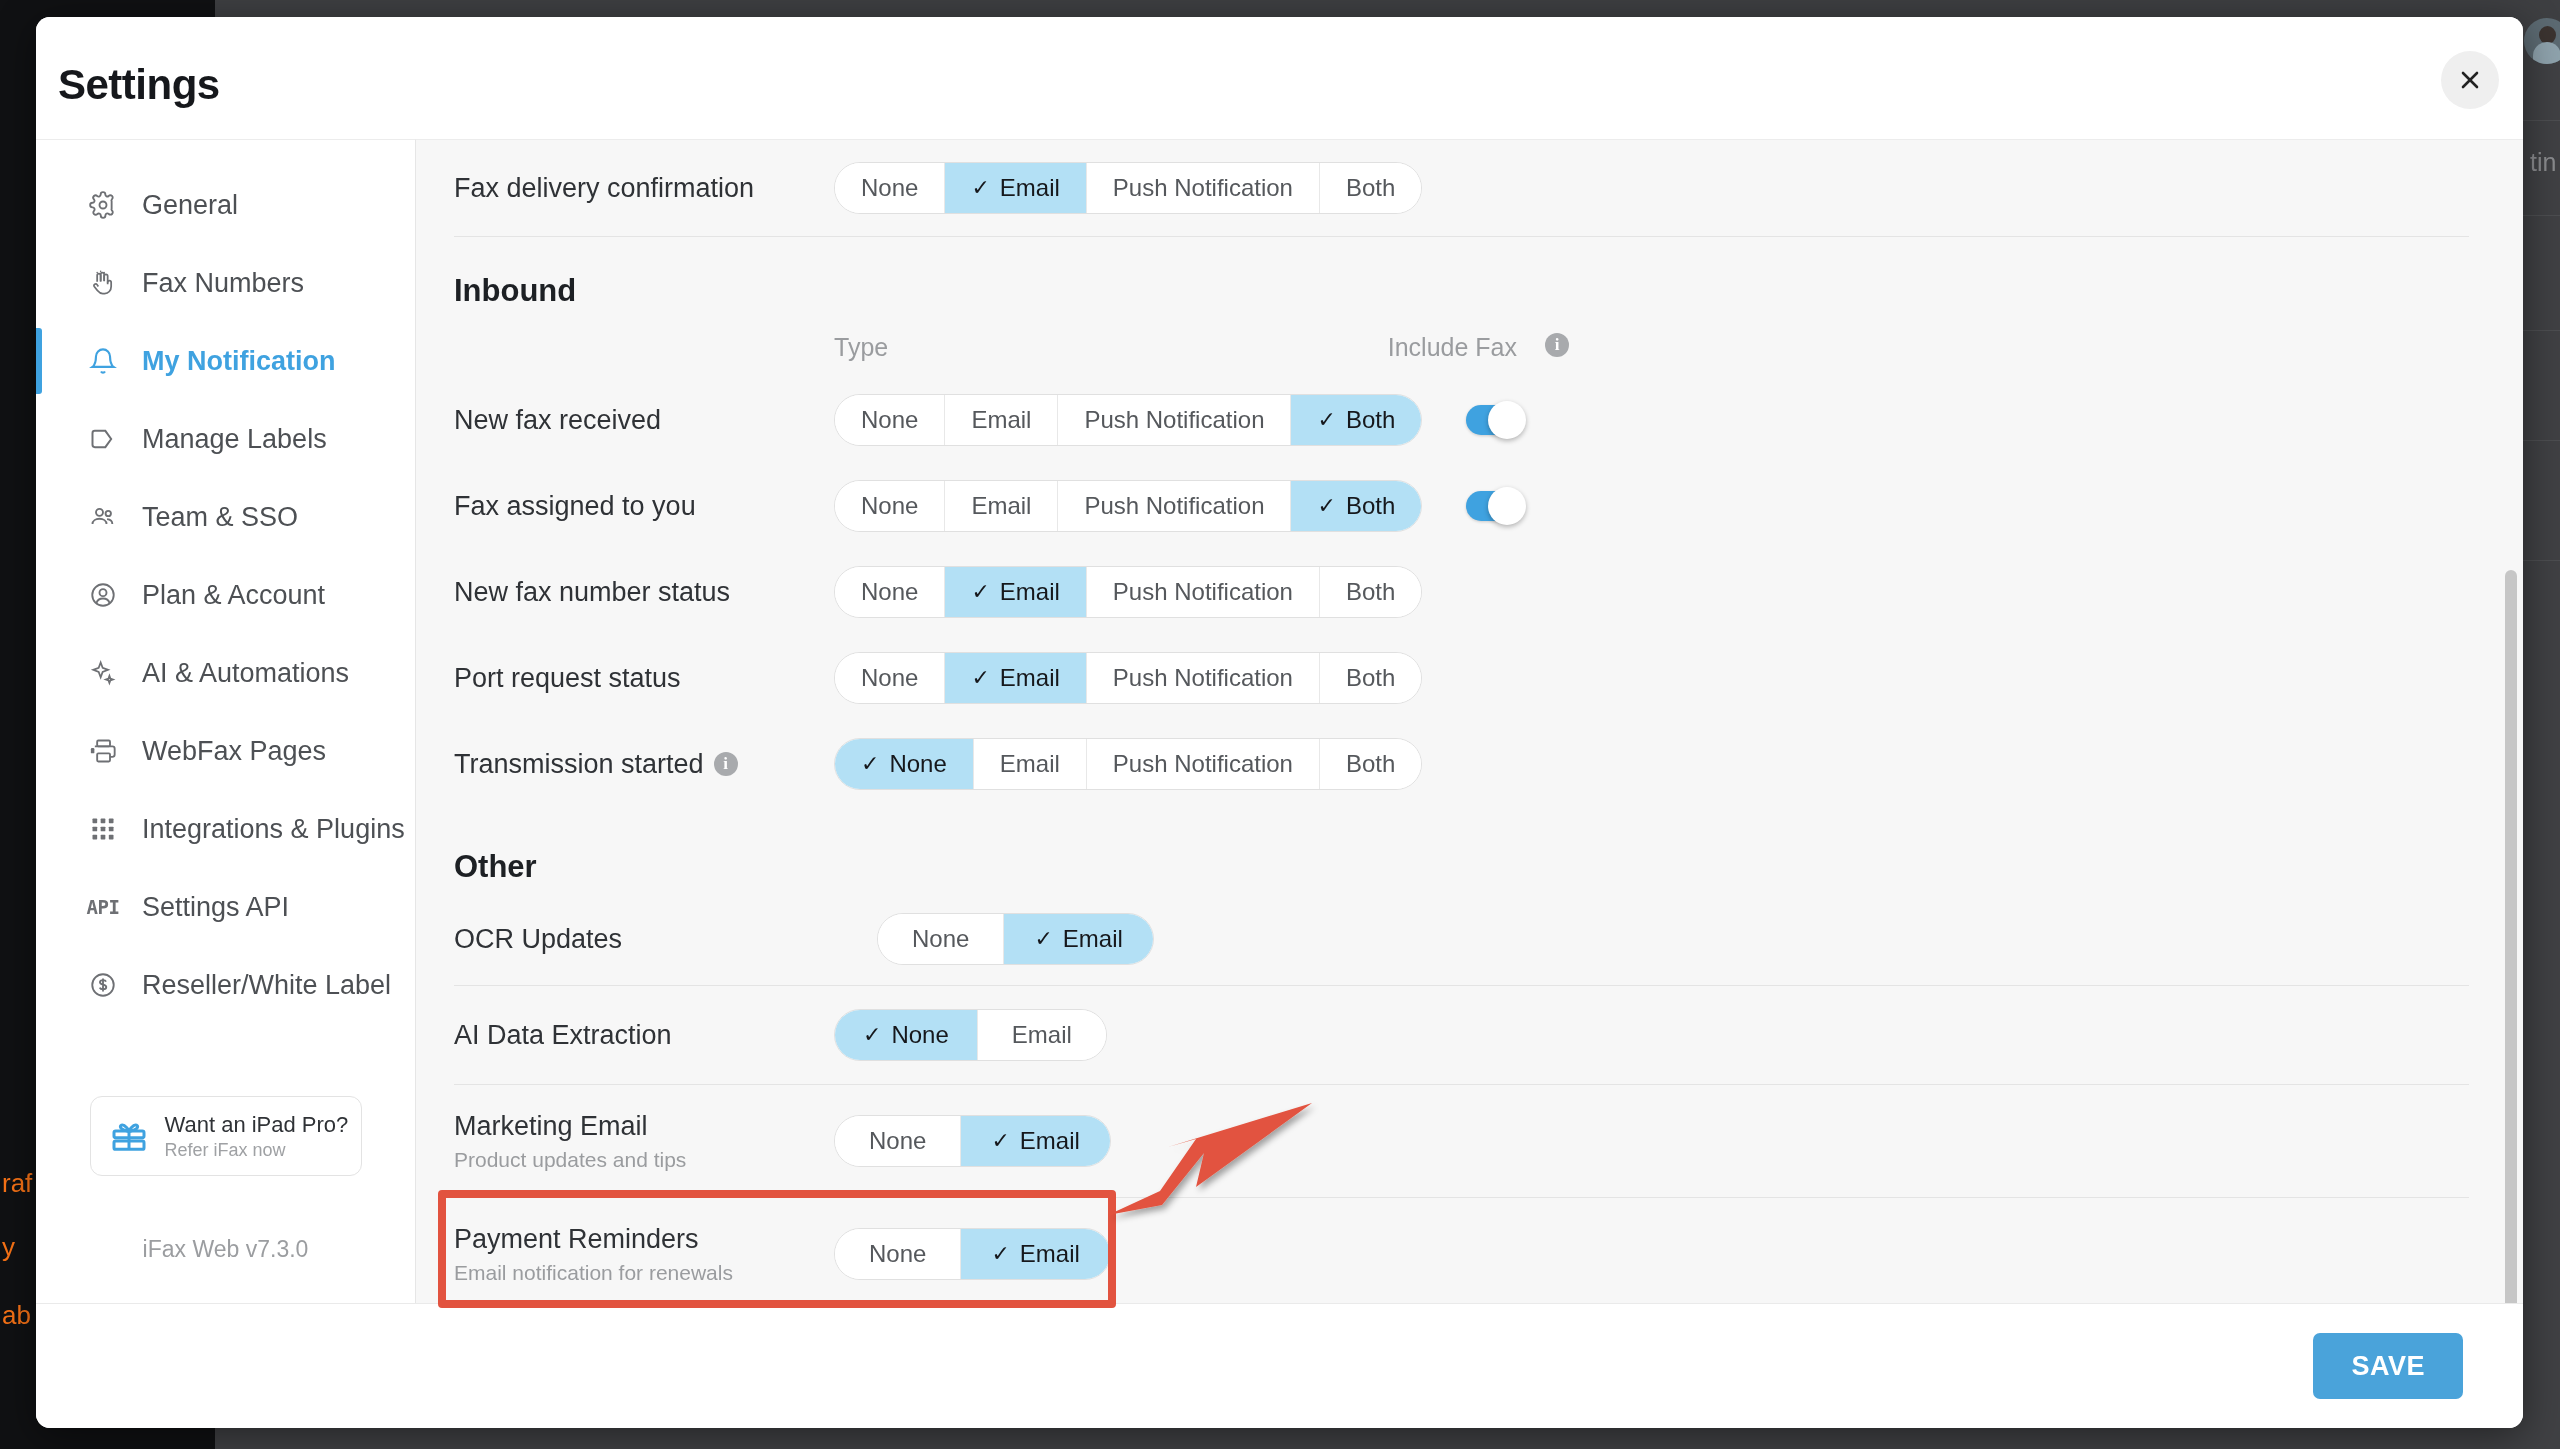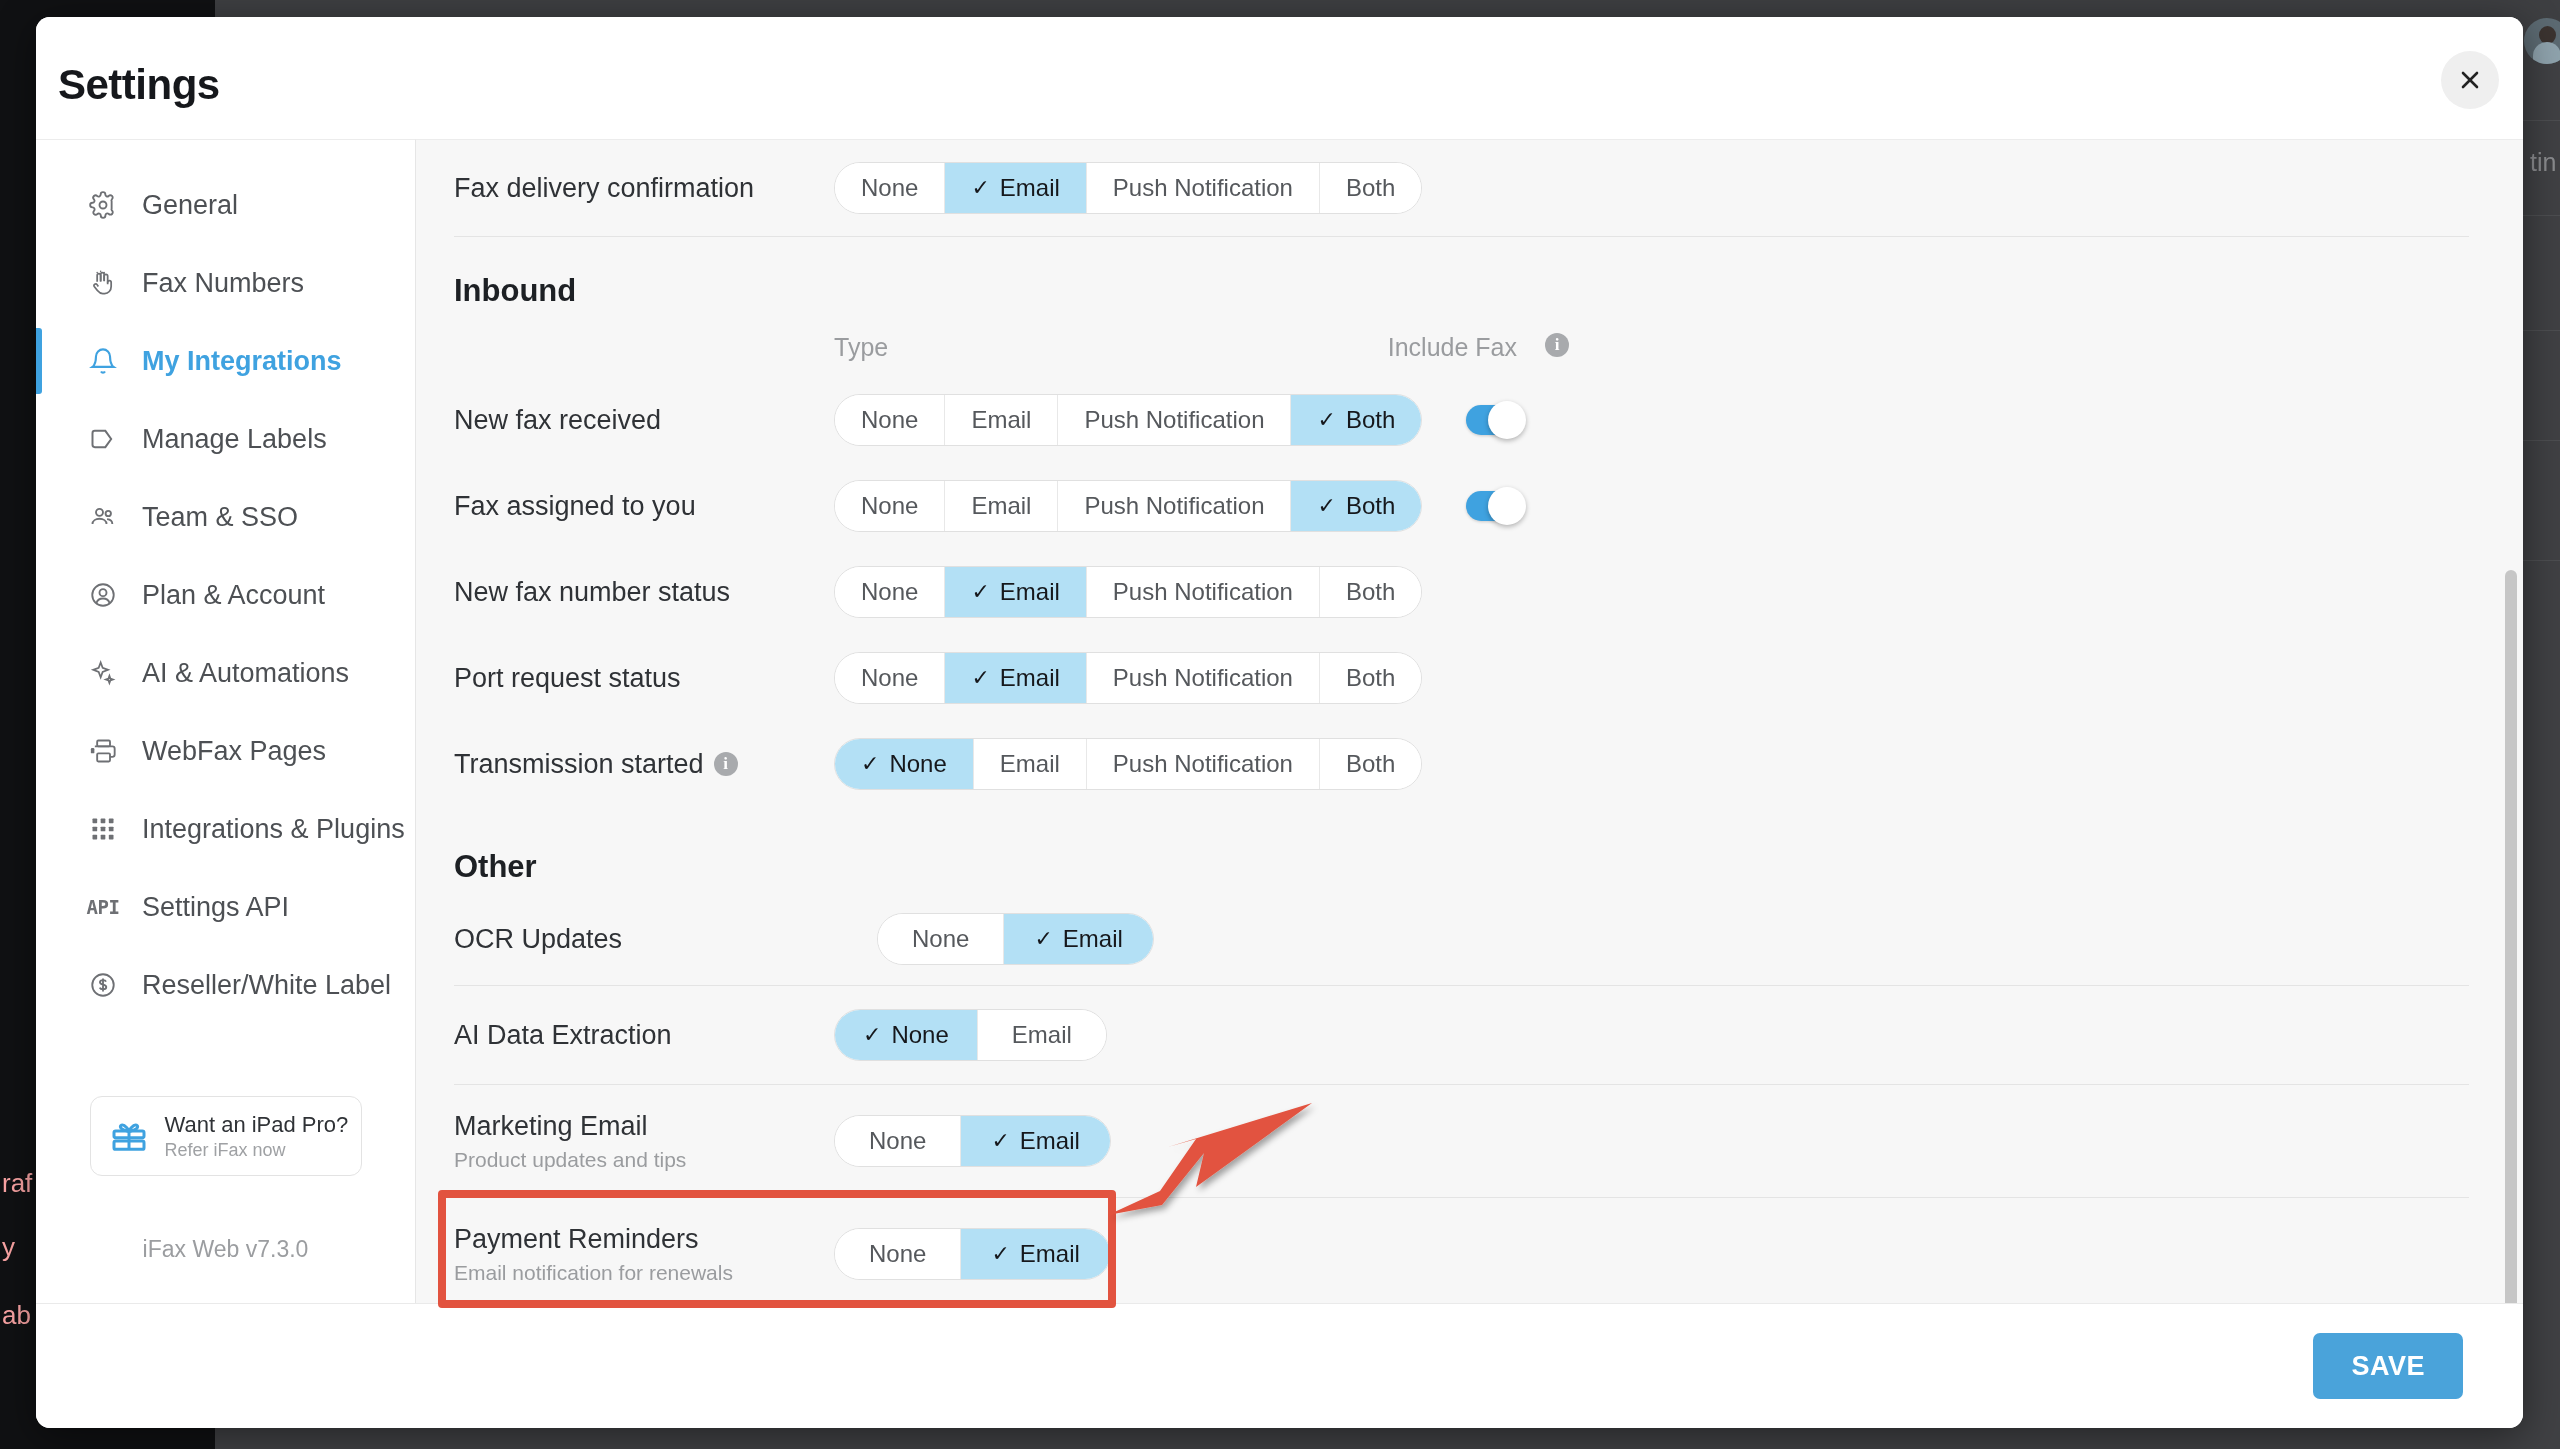--- a/index.html
+++ b/index.html
@@ -10,21 +10,21 @@
   }
   body { background: #1a1a1a; position: relative; }
 
   
   .bg-app { position: absolute; inset: 0; background: #17181a; }
   .bg-left-rail {
     position: absolute; left: 0; top: 0; width: 215px; height: 1449px;
     background: #101113;
   }
   .bg-left-text {
-    position: absolute; color: #fca5a5; font-size: 26px;
+    position: absolute; color: #f97316; font-size: 26px;
     white-space: nowrap; user-select: none;
   }
   .bg-topbar {
     position: absolute; left: 215px; top: 0; right: 0; height: 30px;
     background: #3e3f42;
   }
   .bg-main {
     position: absolute; left: 215px; top: 30px; right: 0; bottom: 0;
     background: #404144;
   }
@@ -298,21 +298,21 @@
           <span class="nav-label">Fax Numbers</span>
         </div>
 
         <div class="nav-item active">
           <span class="nav-ico">
             <svg viewBox="0 0 24 24" fill="none" stroke="currentColor" stroke-width="1.8">
               <path d="M18 8a6 6 0 0 0-12 0c0 7-3 9-3 9h18s-3-2-3-9"></path>
               <path d="M13.73 21a2 2 0 0 1-3.46 0"></path>
             </svg>
           </span>
-          <span class="nav-label">My Integrations</span>
+          <span class="nav-label">My Notification</span>
         </div>
 
         <div class="nav-item">
           <span class="nav-ico">
             <svg viewBox="0 0 24 24" fill="none" stroke="currentColor" stroke-width="1.7">
               <path d="M3 7a2 2 0 0 1 2-2h9l5 7-5 7H5a2 2 0 0 1-2-2z"></path>
             </svg>
           </span>
           <span class="nav-label">Manage Labels</span>
         </div>

